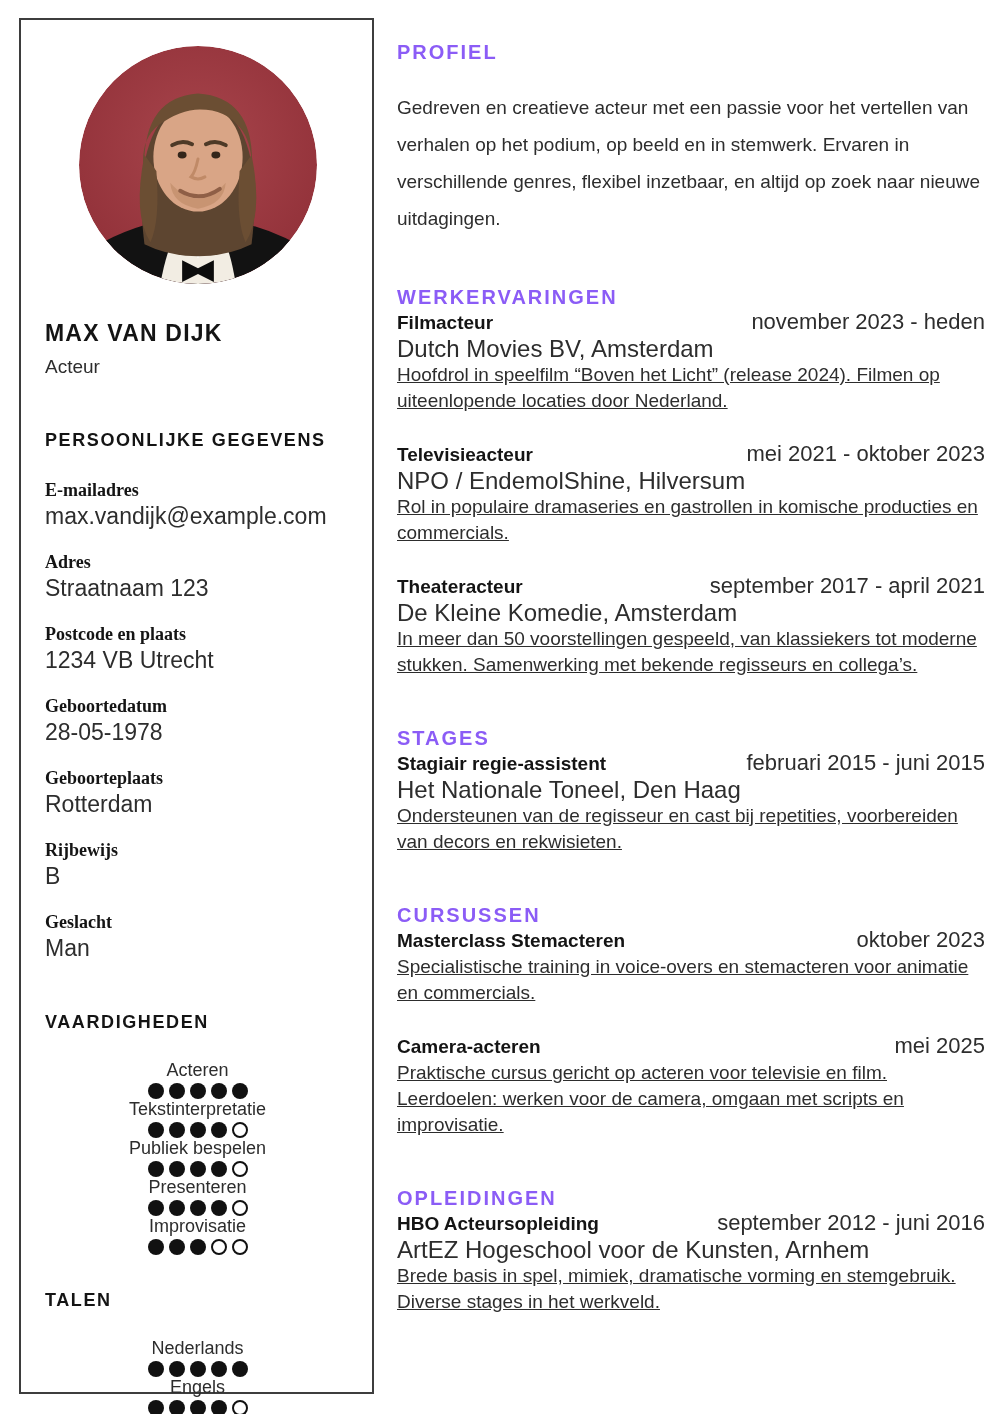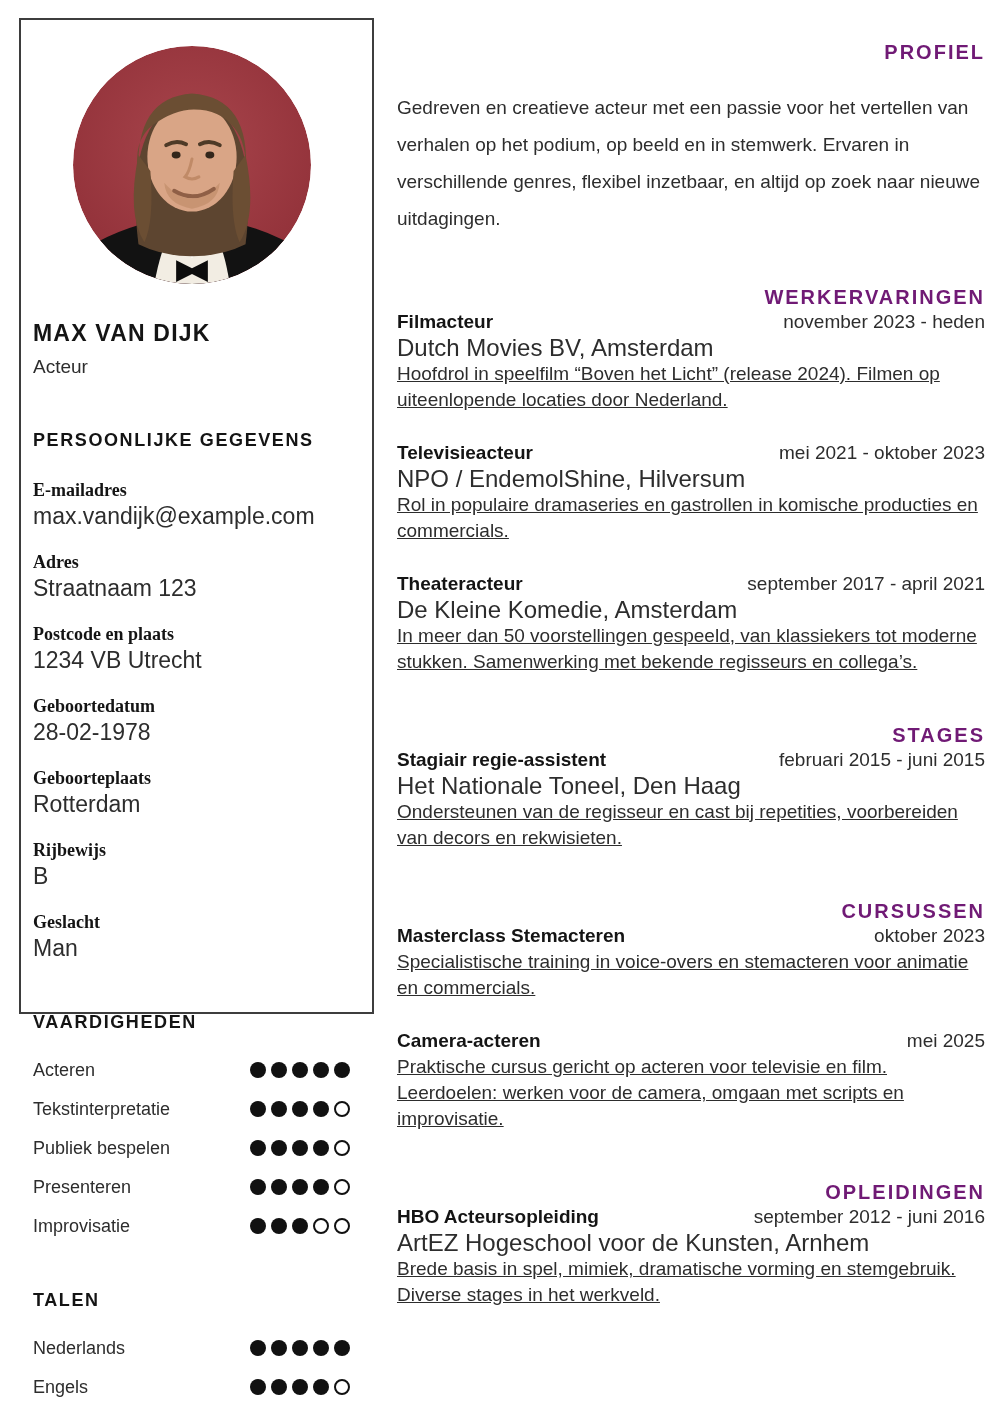--- a/index.html
+++ b/index.html
@@ -6,23 +6,23 @@
   body {
     width: 1000px; height: 1414px; position: relative;
     background: #ffffff; color: #2d2d2d;
     font-family: "Liberation Sans", sans-serif;
     overflow: hidden;
   }
 
   
   .sidebar {
     position: absolute; left: 19px; top: 18px;
-    width: 355px; height: 996px;
+    width: 355px; height: 1376px;
     border: 2px solid #3d3d3d; box-sizing: border-box;
-    padding: 24px 22px 0 12px; background: #fff;
+    padding: 24px 22px 0 24px; background: #fff;
   }
   .photo-wrap { width: 238px; height: 238px; margin: 2px auto 0; }
   .photo-wrap svg { display: block; border-radius: 50%; }
 
   .person-name {
     margin: 36px 0 0; font-size: 23px; font-weight: bold;
     letter-spacing: 1.2px; color: #141414; line-height: 26px;
   }
   .job-title { margin-top: 9px; font-size: 19px; line-height: 24px; }
 
@@ -31,42 +31,42 @@
     letter-spacing: 1.6px; color: #141414; line-height: 22px;
   }
   #personal-list { margin-top: 26px; }
   .detail { margin-bottom: 20px; }
   .detail-label { font-weight: bold; font-size: 18px; line-height: 26px; color: #141414; font-family: Liberation Serif, serif; }
   .detail-value { font-size: 23px; line-height: 26px; color: #2d2d2d; }
 
   #skills-list, #languages-list { margin-top: 24px; }
   .rating-row {
     display: flex; justify-content: space-between; align-items: center;
-    height: 26px; margin-bottom: 13px; font-size: 18px;
+    height: 26px; margin-bottom: 13px; font-size: 18px; flex-direction: column;
   }
   .rating-label { line-height: 26px; }
   .dots { display: flex; gap: 5px; }
   .dot { width: 16px; height: 16px; border-radius: 50%; box-sizing: border-box; }
   .dot.filled { background: #111; }
   .dot.empty  { background: #fff; border: 2px solid #111; }
 
   
   .main { position: absolute; left: 397px; top: 40px; width: 588px; }
   .heading {
     margin: 0; font-size: 20px; font-weight: bold;
-    letter-spacing: 2px; color: #701a75; line-height: 24px; text-align: right;
+    letter-spacing: 2px; color: #8b5cf6; line-height: 24px;
   }
   .profile-text { margin: 25px 0 0; font-size: 19px; line-height: 37px; }
   .block { margin-top: 48px; }
   .entries { }
   .entry { margin-bottom: 27px; }
   .entry:last-child { margin-bottom: 0; }
   .entry-head { display: flex; justify-content: space-between; align-items: baseline; }
   .entry-title { font-weight: bold; font-size: 19px; line-height: 26px; color: #141414; }
-  .entry-date { font-size: 19px; line-height: 26px; white-space: nowrap; }
+  .entry-date { font-size: 22px; line-height: 26px; white-space: nowrap; }
   .entry-subtitle { font-size: 24px; line-height: 26px; }
   .entry-desc { font-size: 19px; line-height: 26px; text-decoration: underline; }
 </style>
 </head>
 <body>
 
 <div class="page">
 
   <aside class="sidebar">
     <div class="photo-wrap">
@@ -128,21 +128,21 @@
         <div class="detail">
     <div class="detail-label">Adres</div>
     <div class="detail-value">Straatnaam 123</div>
   </div>
         <div class="detail">
     <div class="detail-label">Postcode en plaats</div>
     <div class="detail-value">1234 VB Utrecht</div>
   </div>
         <div class="detail">
     <div class="detail-label">Geboortedatum</div>
-    <div class="detail-value">28-02-1978</div>
+    <div class="detail-value">28-05-1978</div>
   </div>
         <div class="detail">
     <div class="detail-label">Geboorteplaats</div>
     <div class="detail-value">Rotterdam</div>
   </div>
         <div class="detail">
     <div class="detail-label">Rijbewijs</div>
     <div class="detail-value">B</div>
   </div>
         <div class="detail">

